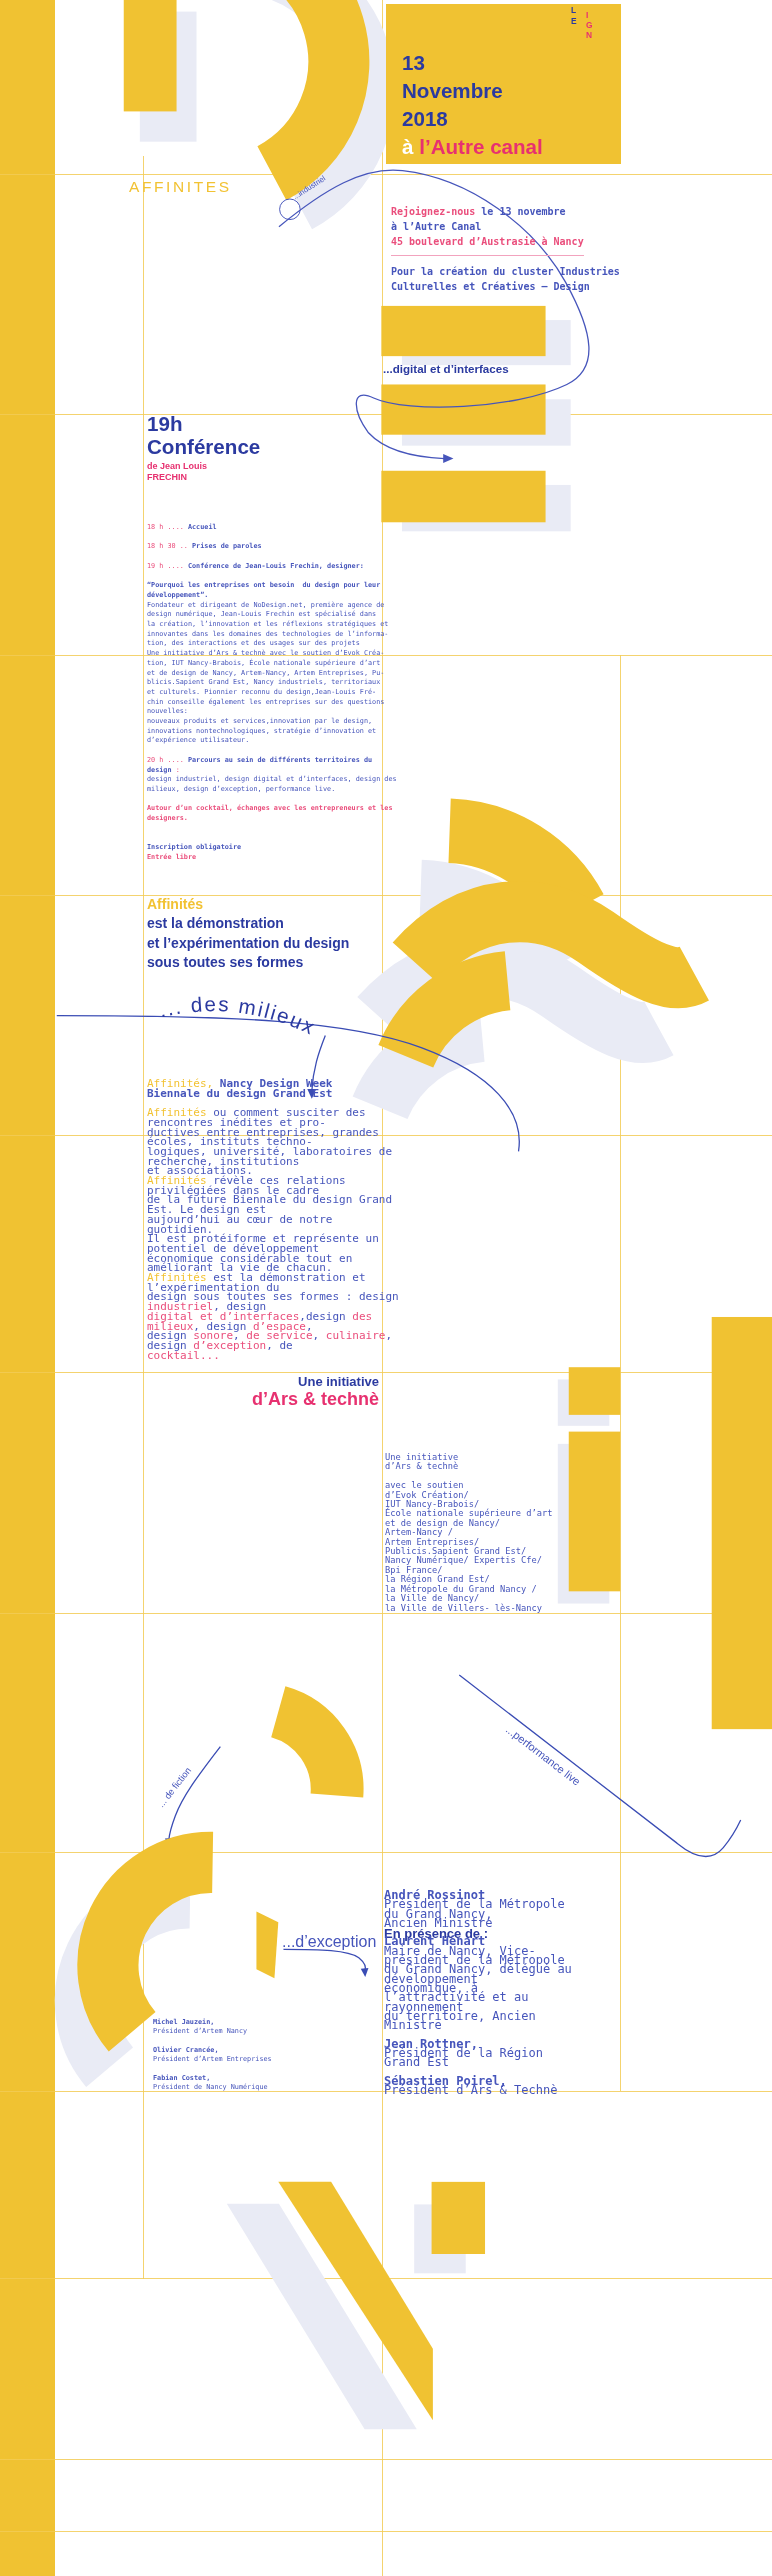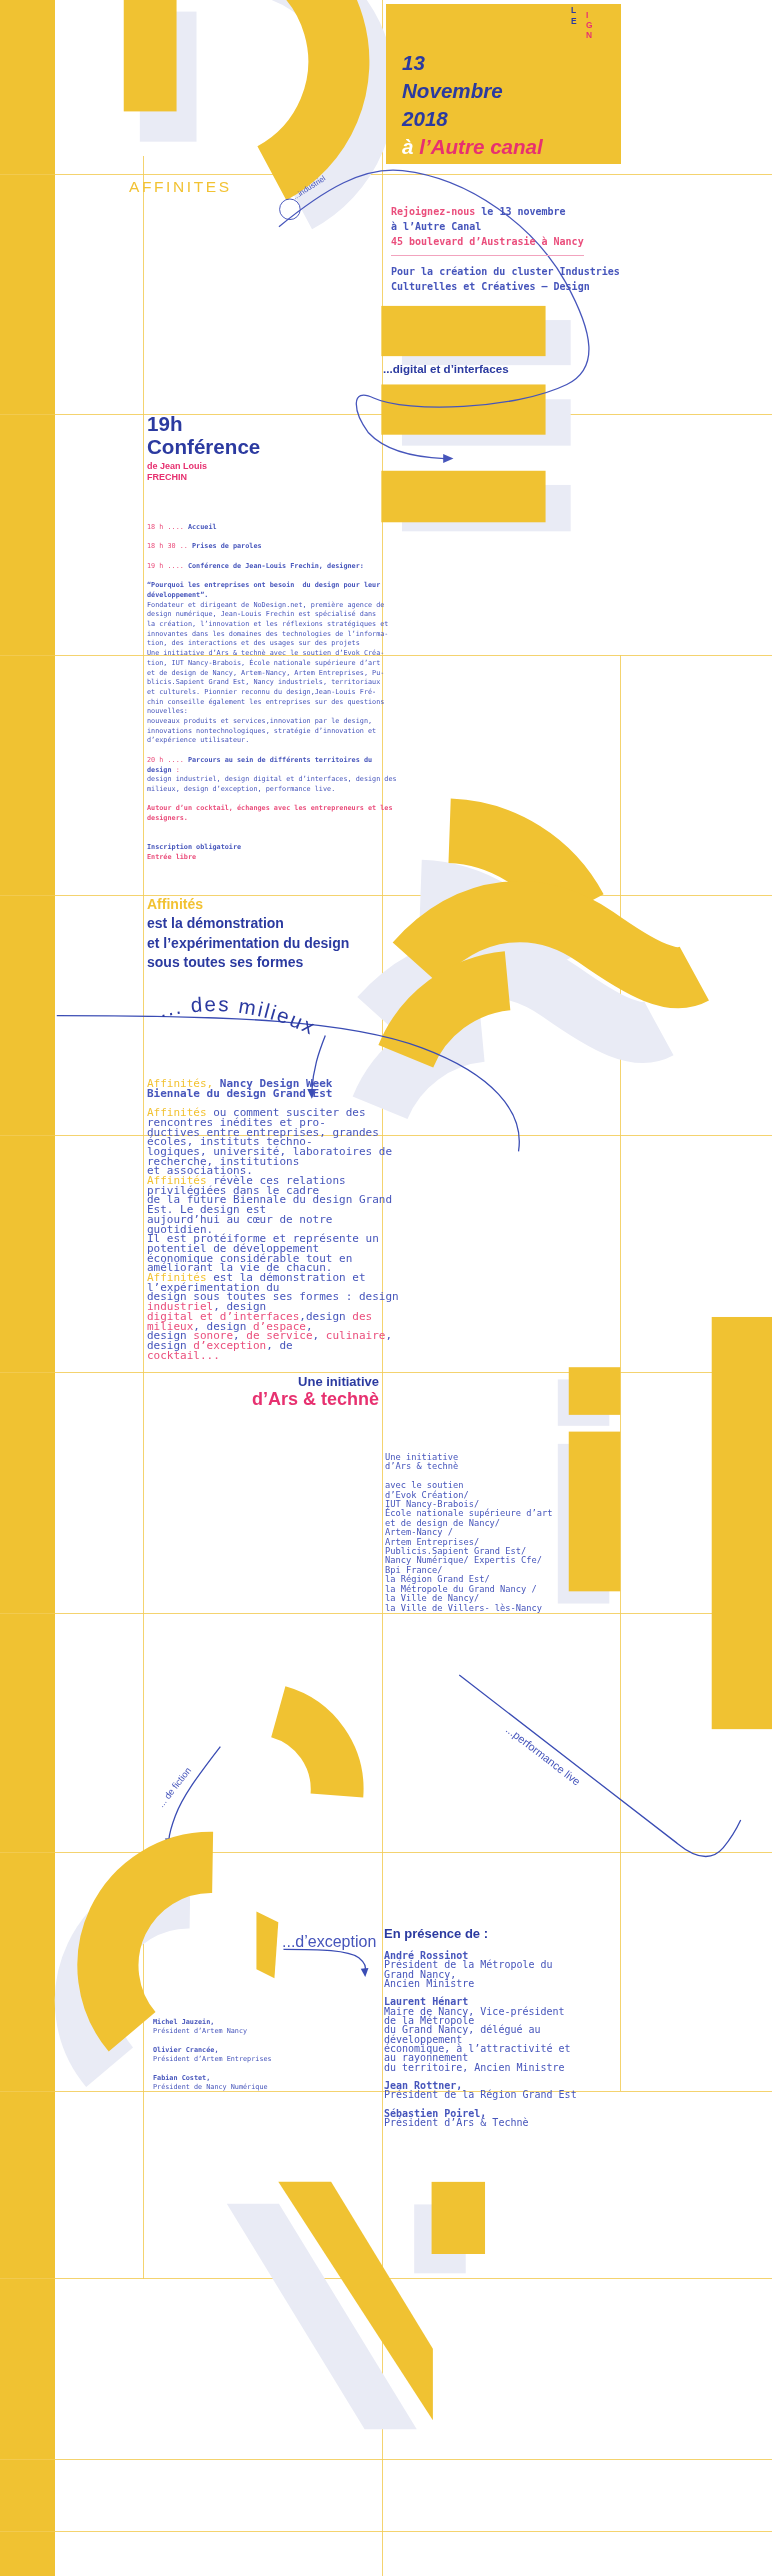--- a/index.html
+++ b/index.html
@@ -2,21 +2,21 @@
 <html style="font-size:10.3px"><head>
 <meta charset="utf-8">
 <style>
   :root{
     --yellow:#F0C232; --blue:#2B3AA0; --mblue:#4655BB; --pink:#E73170;
     --mpink:#EA4E7C; --lav:#E9EBF5; --grid:#F2CB56;
   }
   html,body{margin:0;padding:0;background:#fff;}
   .page{position:relative;width:773px;height:2576px;overflow:hidden;background:#fff;
         font-family:"Liberation Sans",sans-serif;}
-  .abs{position:absolute;font-style:italic;}
+  .abs{position:absolute;}
   .band{background:var(--yellow);}
   .gh{position:absolute;left:0;width:773px;height:0.6px;background:var(--grid);opacity:.85;z-index:1;}
   .gv{position:absolute;width:0.6px;background:var(--grid);opacity:.85;z-index:1;}
   .decor{position:absolute;left:0;top:0;z-index:2;}
   .txt{position:absolute;z-index:3;}
   .mono{font-family:"DejaVu Sans Mono",monospace;white-space:pre-wrap;}
   .seg-blue{color:var(--mblue);}
   .seg-blue-bold{color:var(--mblue);font-weight:bold;}
   .seg-pink{color:var(--mpink);margin-top:36px;}
   .seg-pink-bold{color:var(--mpink);font-weight:bold;}
@@ -227,21 +227,21 @@
 la Métropole du Grand Nancy /
 la Ville de Nancy/
 la Ville de Villers- lès-Nancy</div>
 
   <div class="txt rot" style="left:291px;top:194px;font-size:7.7px;transform:rotate(-33deg);">...industriel</div>
   <div class="txt rot" style="left:156px;top:1803px;font-size:9.3px;transform:rotate(-52deg);">... de fiction</div>
   <div class="txt rot" style="left:511px;top:1723px;font-size:11px;transform:rotate(37.5deg);">...performance live</div>
   <div class="txt" style="left:282px;top:1933px;font-size:16px;color:var(--mblue);">...d’exception</div>
 
   <div class="txt hblue" style="left:384px;top:1926px;font-size:13px;">En présence de :</div>
-  <div class="txt mono" style="left:384px;top:1951px;font-size:10px;line-height:9.3px;width:193px;"><span class="seg-blue-bold">André Rossinot
+  <div class="txt mono" style="left:384px;top:1891px;font-size:12px;line-height:9.3px;width:193px;"><span class="seg-blue-bold">André Rossinot
 </span><span class="seg-blue">Président de la Métropole du Grand Nancy,
 Ancien Ministre
 
 </span><span class="seg-blue-bold">Laurent Hénart
 </span><span class="seg-blue">Maire de Nancy, Vice-président de la Métropole
 du Grand Nancy, délégué au développement
 économique, à l’attractivité et au rayonnement
 du territoire, Ancien Ministre
 
 </span><span class="seg-blue-bold">Jean Rottner,

